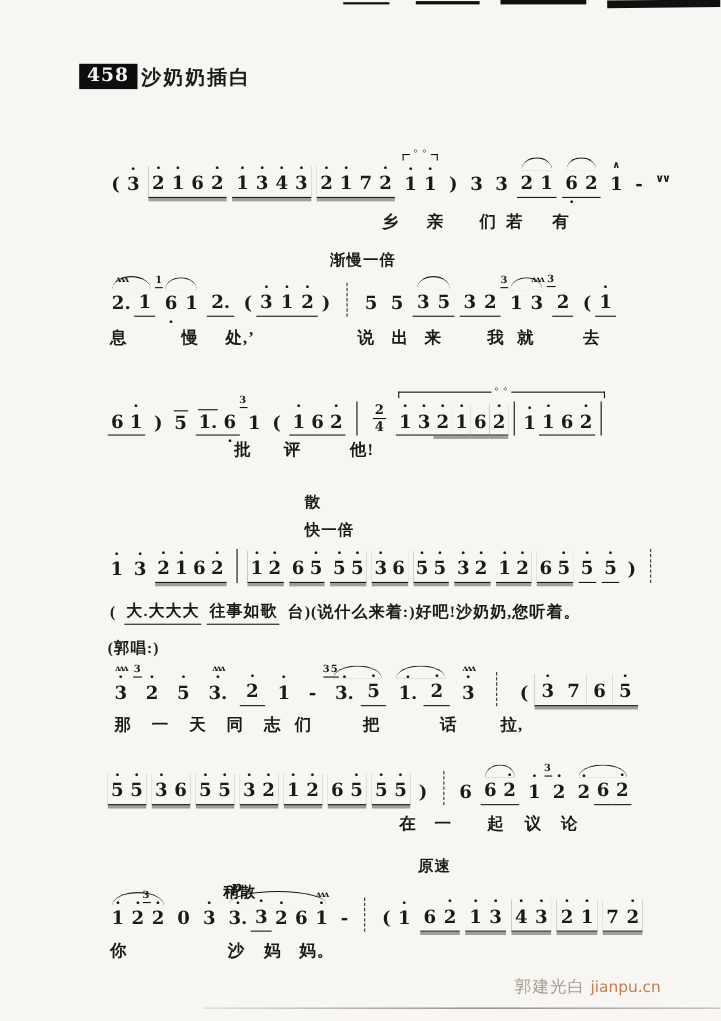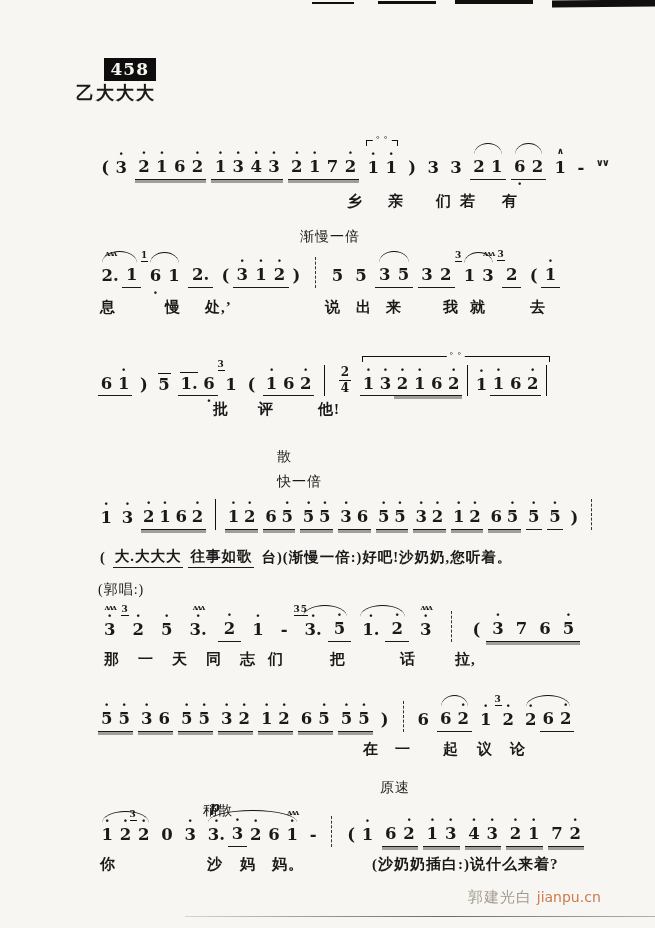--- a/index.html
+++ b/index.html
@@ -1,19 +1,19 @@
 <!DOCTYPE html>
 <html><head>
 <meta charset="utf-8">
 <style>
   html,body{margin:0;padding:0;}
   body{width:655px;height:928px;position:relative;background:#f7f6f2;overflow:hidden;
        font-family:"Liberation Serif",serif;color:#1a1a1a;}
   
-  .header{position:absolute;top:58px;left:72px;display:flex;align-items:flex-end;flex-direction:column;}
+  .header{position:absolute;top:58px;left:72px;display:flex;align-items:flex-start;}
   .pagenum{background:#0d0d0d;color:#f5f5f0;font-family:"DejaVu Serif",serif;font-weight:bold;
            font-size:17px;padding:1px 7px 2px;letter-spacing:1px;}
   .booktitle{font-size:18px;font-weight:bold;margin-left:4px;letter-spacing:2px;}
   
   .musicline{position:absolute;white-space:nowrap;}
   .group{display:inline-block;position:relative;vertical-align:bottom;margin-right:5px;}
   .gu1{border-bottom:1.7px solid #1a1a1a;text-decoration:underline;}
   .gu2{border-bottom:1.7px solid #1a1a1a;box-shadow:0 3px 0 rgba(70,70,70,.5);}
   .tok{display:inline-block;position:relative;font-family:"DejaVu Serif",serif;font-weight:bold;
        font-size:16.5px;line-height:1;padding:11px var(--g,3px) 3px;vertical-align:bottom;}
@@ -40,21 +40,21 @@
   .timesig{display:inline-flex;flex-direction:column;align-items:center;vertical-align:bottom;
            font-family:"DejaVu Serif",serif;font-weight:bold;font-size:12px;line-height:1.05;
            padding:4px 4px 2px;}
   .timesig .fbar{width:12px;border-top:1.5px solid #111;margin:1px 0;}
   .breath{font-size:10px;letter-spacing:-2px;transform:translateY(-9px);}
   .cjk{font-size:14.5px;font-weight:bold;font-family:"Liberation Serif",serif;
        padding:4px 2px 3px;letter-spacing:1px;}
   
   .lyricline{position:absolute;left:0;width:655px;height:20px;}
   .lyric{position:absolute;font-size:15px;font-weight:bold;white-space:nowrap;letter-spacing:1px;}
-  .mark{position:absolute;font-size:14px;font-weight:normal;white-space:nowrap;letter-spacing:1px;}
+  .mark{position:absolute;font-size:14px;font-weight:bold;white-space:nowrap;letter-spacing:1px;}
   .p-mark{font-style:italic;font-family:"DejaVu Serif",serif;font-size:14px;font-weight:bold;}
   
   .footer{position:absolute;top:888px;left:468px;font-size:15px;letter-spacing:1px;}
   .site-name{color:#a39a8d;}
   .site-url{color:#cd7a4e;font-family:"DejaVu Sans",sans-serif;font-size:14px;letter-spacing:0;}
   
   .smudge{position:absolute;background:#101010;}
   .bottom-line{position:absolute;top:916px;left:185px;width:470px;height:1px;
                background:linear-gradient(90deg,#d8d5cf, #9a968f 30%, #6f6b64 55%, #b5b1aa);}
 </style>
@@ -62,21 +62,21 @@
 <body>
 
 <div class="smudge" style="top:2px;left:312px;width:42px;height:2px;"></div>
 <div class="smudge" style="top:1px;left:378px;width:58px;height:3px;"></div>
 <div class="smudge" style="top:0;left:455px;width:78px;height:4px;"></div>
 <div class="smudge" style="top:0;left:552px;width:103px;height:7px;transform:rotate(-0.6deg);"></div>
 <div class="bottom-line"></div>
 
 <div class="header">
   <span class="pagenum">458</span>
-  <span class="booktitle">乙大大大</span>
+  <span class="booktitle">沙奶奶插白</span>
 </div>
 
 <div id="score">
     <div class="musicline" style="top: 148px; left: 98px; --g: 3.2px;"><span class="group"><span class="tok">(</span><span class="tok">3<span class="hdot">·</span></span></span><span class="group gu2"><span class="tok">2<span class="hdot">·</span></span><span class="tok">1<span class="hdot">·</span></span><span class="tok">6</span><span class="tok">2<span class="hdot">·</span></span></span><span class="group gu2"><span class="tok">1<span class="hdot">·</span></span><span class="tok">3<span class="hdot">·</span></span><span class="tok">4<span class="hdot">·</span></span><span class="tok">3<span class="hdot">·</span></span></span><span class="group gu2"><span class="tok">2<span class="hdot">·</span></span><span class="tok">1<span class="hdot">·</span></span><span class="tok">7</span><span class="tok">2<span class="hdot">·</span></span></span><span class="group"><span class="bracket-top"></span><span class="bracket-label">° °</span><span class="tok">1<span class="hdot">·</span></span><span class="tok">1<span class="hdot">·</span></span></span><span class="group"><span class="tok">)</span></span><span class="group"><span class="tok">3</span></span><span class="group"><span class="tok">3</span></span><span class="group gu1"><span class="slur-arc"></span><span class="tok">2</span><span class="tok">1</span></span><span class="group gu1"><span class="slur-arc"></span><span class="tok">6<span class="ldot">·</span></span><span class="tok">2</span></span><span class="group"><span class="tok">1<span class="hat">∧</span></span></span><span class="group"><span class="tok">-</span></span><span class="group"><span class="tok breath">∨∨</span></span></div>
     <div class="lyricline" style="top: 192px;">
       <span class="lyric" style="left: 347px;">乡</span>
       <span class="lyric" style="left: 388px;">亲</span>
       <span class="lyric" style="left: 436px;">们</span>
       <span class="lyric" style="left: 460px;">若</span>
       <span class="lyric" style="left: 502px;">有</span>
@@ -100,21 +100,21 @@
           <span>4</span>
         </span></span><span class="group"><span class="bracket-top"></span><span class="bracket-label">° °</span><span class="tok tu1">1<span class="hdot">·</span></span><span class="tok tu1">3<span class="hdot">·</span></span><span class="tok tu2">2<span class="hdot">·</span></span><span class="tok tu2">1<span class="hdot">·</span></span><span class="tok tu2">6</span><span class="tok tu2">2<span class="hdot">·</span></span><span class="tok bar"></span><span class="tok">1<span class="hdot">·</span></span><span class="tok tu1">1<span class="hdot">·</span></span><span class="tok tu1">6</span><span class="tok tu1">2<span class="hdot">·</span></span><span class="tok bar"></span></span></div>
     <div class="lyricline" style="top: 400px;">
       <span class="lyric" style="left: 213px;">批</span>
       <span class="lyric" style="left: 258px;">评</span>
       <span class="lyric" style="left: 318px;">他!</span>
     </div>
     <div class="mark" style="top: 448px; left: 277px;">散</div>
     <div class="mark" style="top: 473px; left: 277px;">快一倍</div>
     <div class="musicline" style="top: 498px; left: 98px; --g: 2.4px;"><span class="group"><span class="tok">1<span class="hdot">·</span></span></span><span class="group"><span class="tok">3<span class="hdot">·</span></span></span><span class="group gu2"><span class="tok">2<span class="hdot">·</span></span><span class="tok">1<span class="hdot">·</span></span><span class="tok">6</span><span class="tok">2<span class="hdot">·</span></span></span><span class="group"><span class="tok bar"></span></span><span class="group gu2"><span class="tok">1<span class="hdot">·</span></span><span class="tok">2<span class="hdot">·</span></span></span><span class="group gu2"><span class="tok">6</span><span class="tok">5<span class="hdot">·</span></span></span><span class="group gu2"><span class="tok">5<span class="hdot">·</span></span><span class="tok">5<span class="hdot">·</span></span></span><span class="group gu2"><span class="tok">3<span class="hdot">·</span></span><span class="tok">6</span></span><span class="group gu2"><span class="tok">5<span class="hdot">·</span></span><span class="tok">5<span class="hdot">·</span></span></span><span class="group gu2"><span class="tok">3<span class="hdot">·</span></span><span class="tok">2<span class="hdot">·</span></span></span><span class="group gu2"><span class="tok">1<span class="hdot">·</span></span><span class="tok">2<span class="hdot">·</span></span></span><span class="group gu2"><span class="tok">6</span><span class="tok">5<span class="hdot">·</span></span></span><span class="group"><span class="tok tu1">5<span class="hdot">·</span></span></span><span class="group"><span class="tok tu1">5<span class="hdot">·</span></span></span><span class="group"><span class="tok">)</span></span><span class="group"><span class="tok dbar"></span></span></div>
-    <div class="musicline" style="top: 545px; left: 98px; --g: 1px;"><span class="group"><span class="tok cjk">(</span></span><span class="group"><span class="tok tu1 cjk">大.大大大</span></span><span class="group"><span class="tok tu1 cjk">往事如歌</span></span><span class="group"><span class="tok cjk">台)(渐慢一倍:)好吧!沙奶奶,您听着。</span></span></div>
+    <div class="musicline" style="top: 545px; left: 98px; --g: 1px;"><span class="group"><span class="tok cjk">(</span></span><span class="group"><span class="tok tu1 cjk">大.大大大</span></span><span class="group"><span class="tok tu1 cjk">往事如歌</span></span><span class="group"><span class="tok cjk">台)(说什么来着:)好吧!沙奶奶,您听着。</span></span></div>
     <div class="mark" style="top: 581px; left: 98px;">(郭唱:)</div>
     <div class="musicline" style="top: 610px; left: 98px; --g: 6px;"><span class="group"><span class="tok">3<span class="hdot">·</span><span class="trem">ʌʌʌ</span></span></span><span class="group"><span class="tok">2<span class="hdot">·</span><span class="grace">3</span></span></span><span class="group"><span class="tok">5<span class="hdot">·</span></span></span><span class="group"><span class="tok">3.<span class="hdot">·</span><span class="trem">ʌʌʌ</span></span></span><span class="group"><span class="tok tu1">2<span class="hdot">·</span></span></span><span class="group"><span class="tok">1<span class="hdot">·</span></span></span><span class="group"><span class="tok">-</span></span><span class="group"><span class="slur-arc"></span><span class="tok">3.<span class="hdot">·</span><span class="grace">35</span></span><span class="tok tu1">5<span class="hdot">·</span></span></span><span class="group"><span class="slur-arc"></span><span class="tok">1.<span class="hdot">·</span></span><span class="tok tu1">2<span class="hdot">·</span></span></span><span class="group"><span class="tok">3<span class="hdot">·</span><span class="trem">ʌʌʌ</span></span></span><span class="group"><span class="tok dbar"></span></span><span class="group"><span class="tok">(</span><span class="tok tu2">3<span class="hdot">·</span></span><span class="tok tu2">7</span><span class="tok tu2">6</span><span class="tok tu2">5<span class="hdot">·</span></span></span></div>
     <div class="lyricline" style="top: 650px;">
       <span class="lyric" style="left: 104px;">那</span>
       <span class="lyric" style="left: 138px;">一</span>
       <span class="lyric" style="left: 172px;">天</span>
       <span class="lyric" style="left: 206px;">同</span>
       <span class="lyric" style="left: 240px;">志</span>
       <span class="lyric" style="left: 268px;">们</span>
       <span class="lyric" style="left: 330px;">把</span>
@@ -131,20 +131,19 @@
     </div>
     <div class="mark" style="top: 802px; left: 203px;">稍散</div>
     <div class="mark p-mark" style="top: 799px; left: 210px;">p</div>
     <div class="mark" style="top: 779px; left: 380px;">原速</div>
     <div class="musicline" style="top: 815px; left: 98px; --g: 3.4px;"><span class="group"><span class="slur-arc"></span><span class="tok">1<span class="hdot">·</span></span><span class="tok">2<span class="hdot">·</span></span><span class="tok">2<span class="hdot">·</span><span class="grace">3</span></span></span><span class="group"><span class="tok">0</span></span><span class="group"><span class="tok">3<span class="hdot">·</span></span></span><span class="group"><span class="slur-arc"></span><span class="tok">3.<span class="hdot">·</span></span><span class="tok tu1">3<span class="hdot">·</span></span><span class="tok">2<span class="hdot">·</span></span><span class="tok">6</span><span class="tok">1<span class="hdot">·</span><span class="trem">ʌʌʌ</span></span></span><span class="group"><span class="tok">-</span></span><span class="group"><span class="tok dbar"></span></span><span class="group"><span class="tok">(</span><span class="tok">1<span class="hdot">·</span></span></span><span class="group gu2"><span class="tok">6</span><span class="tok">2<span class="hdot">·</span></span></span><span class="group gu2"><span class="tok">1<span class="hdot">·</span></span><span class="tok">3<span class="hdot">·</span></span></span><span class="group gu2"><span class="tok">4<span class="hdot">·</span></span><span class="tok">3<span class="hdot">·</span></span></span><span class="group gu2"><span class="tok">2<span class="hdot">·</span></span><span class="tok">1<span class="hdot">·</span></span></span><span class="group gu2"><span class="tok">7</span><span class="tok">2<span class="hdot">·</span></span></span></div>
     <div class="lyricline" style="top: 855px;">
       <span class="lyric" style="left: 100px;">你</span>
       <span class="lyric" style="left: 207px;">沙</span>
       <span class="lyric" style="left: 240px;">妈</span>
       <span class="lyric" style="left: 272px;">妈。</span>
-      <span class="lyric" style="left: 372px;">(沙奶奶插白:)说什么来着?</span>
     </div>
   </div>
 
 <div class="footer">
   <span class="site-name">郭建光白</span>
   <span class="site-url">jianpu.cn</span>
 </div>
 
 </body></html>

